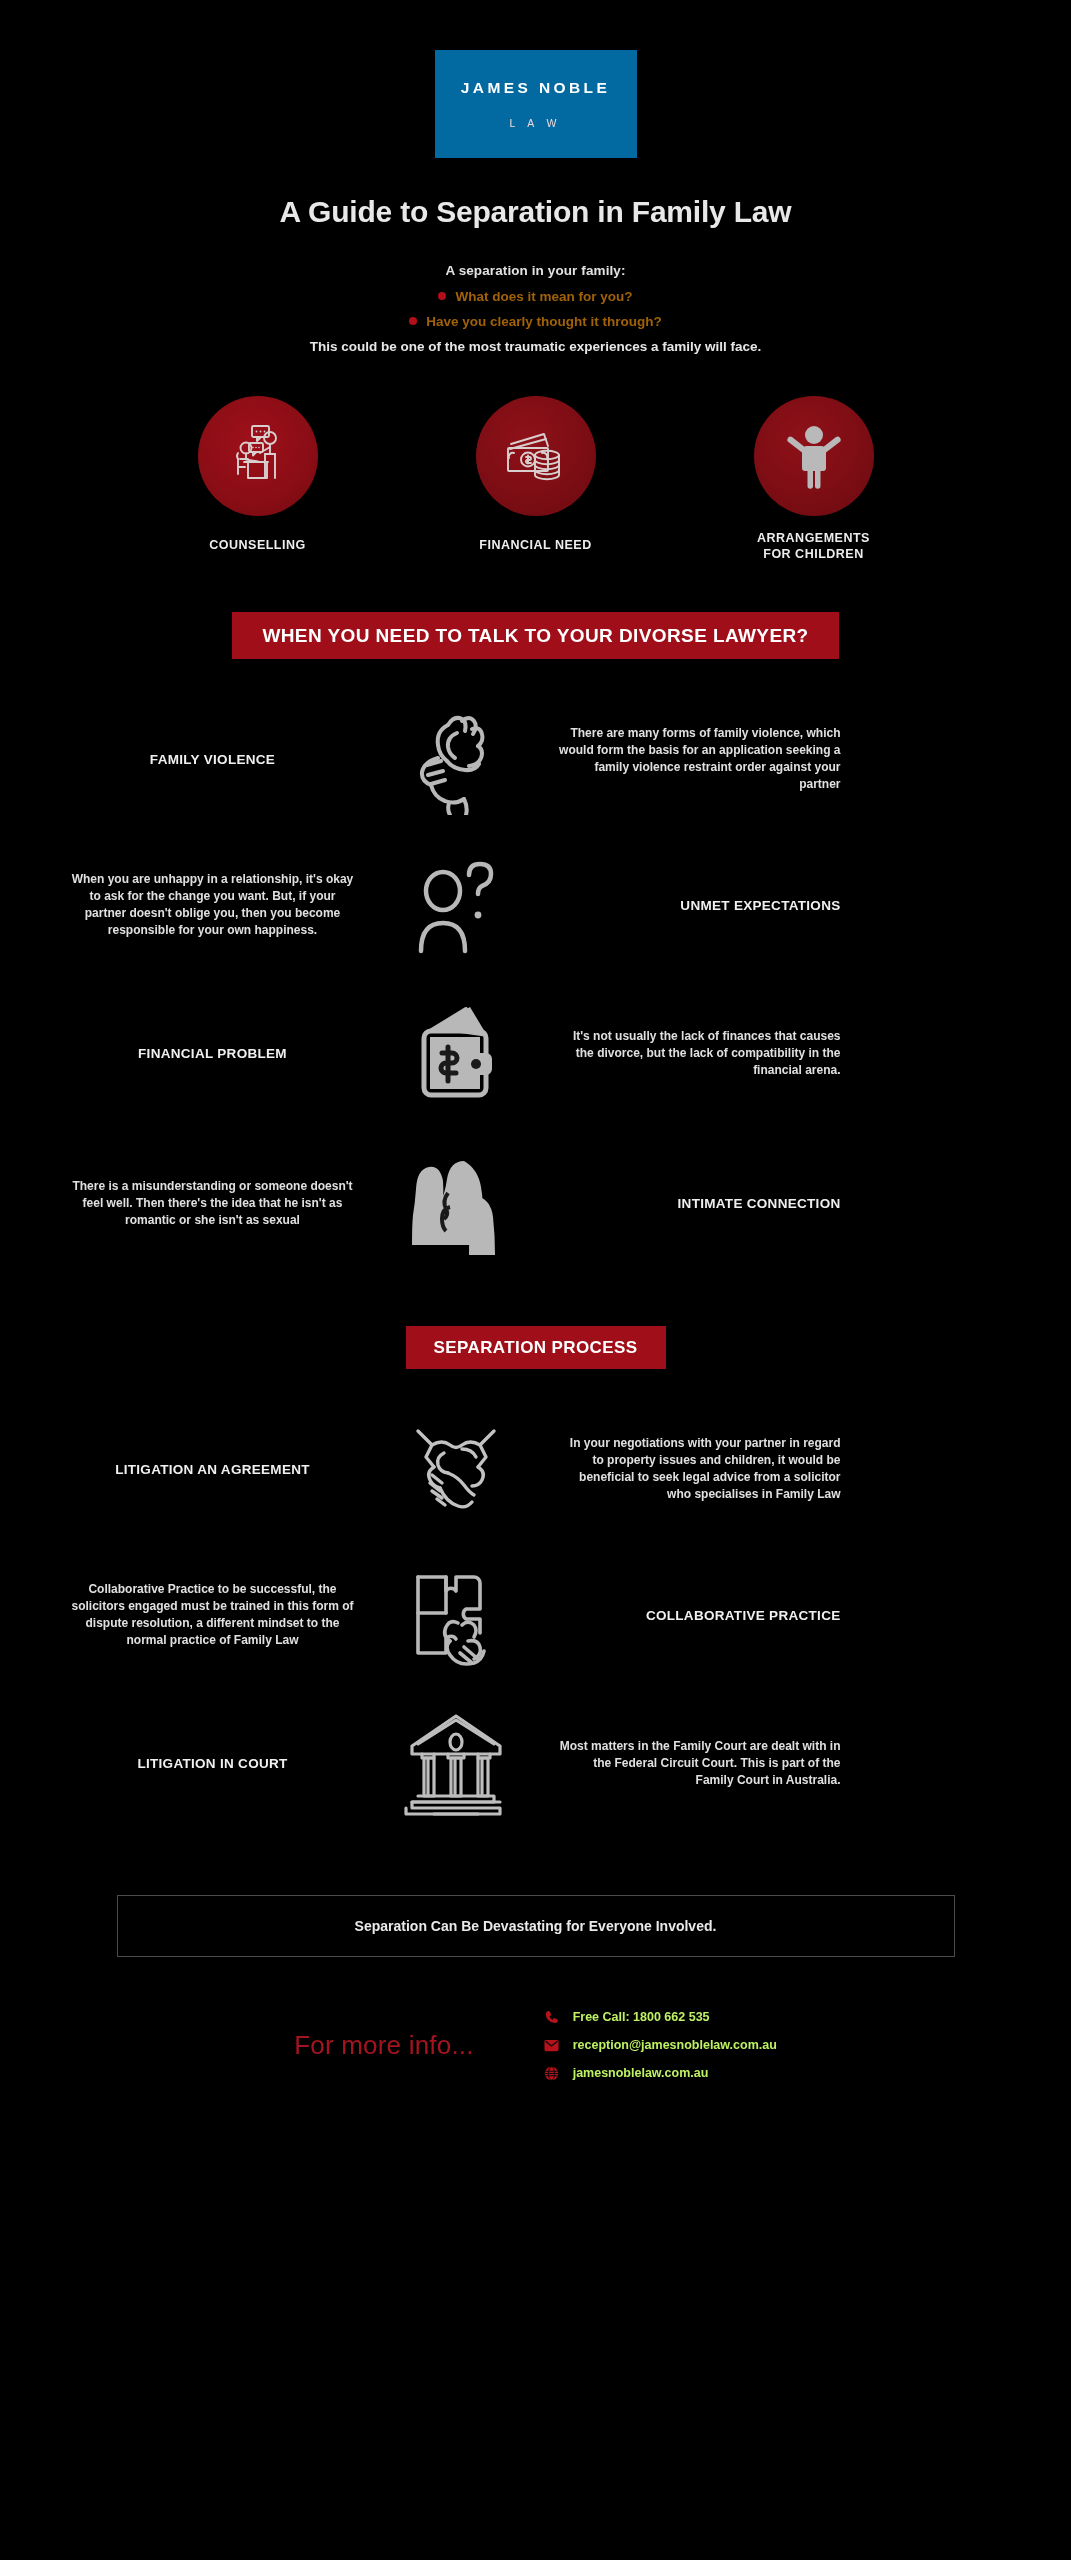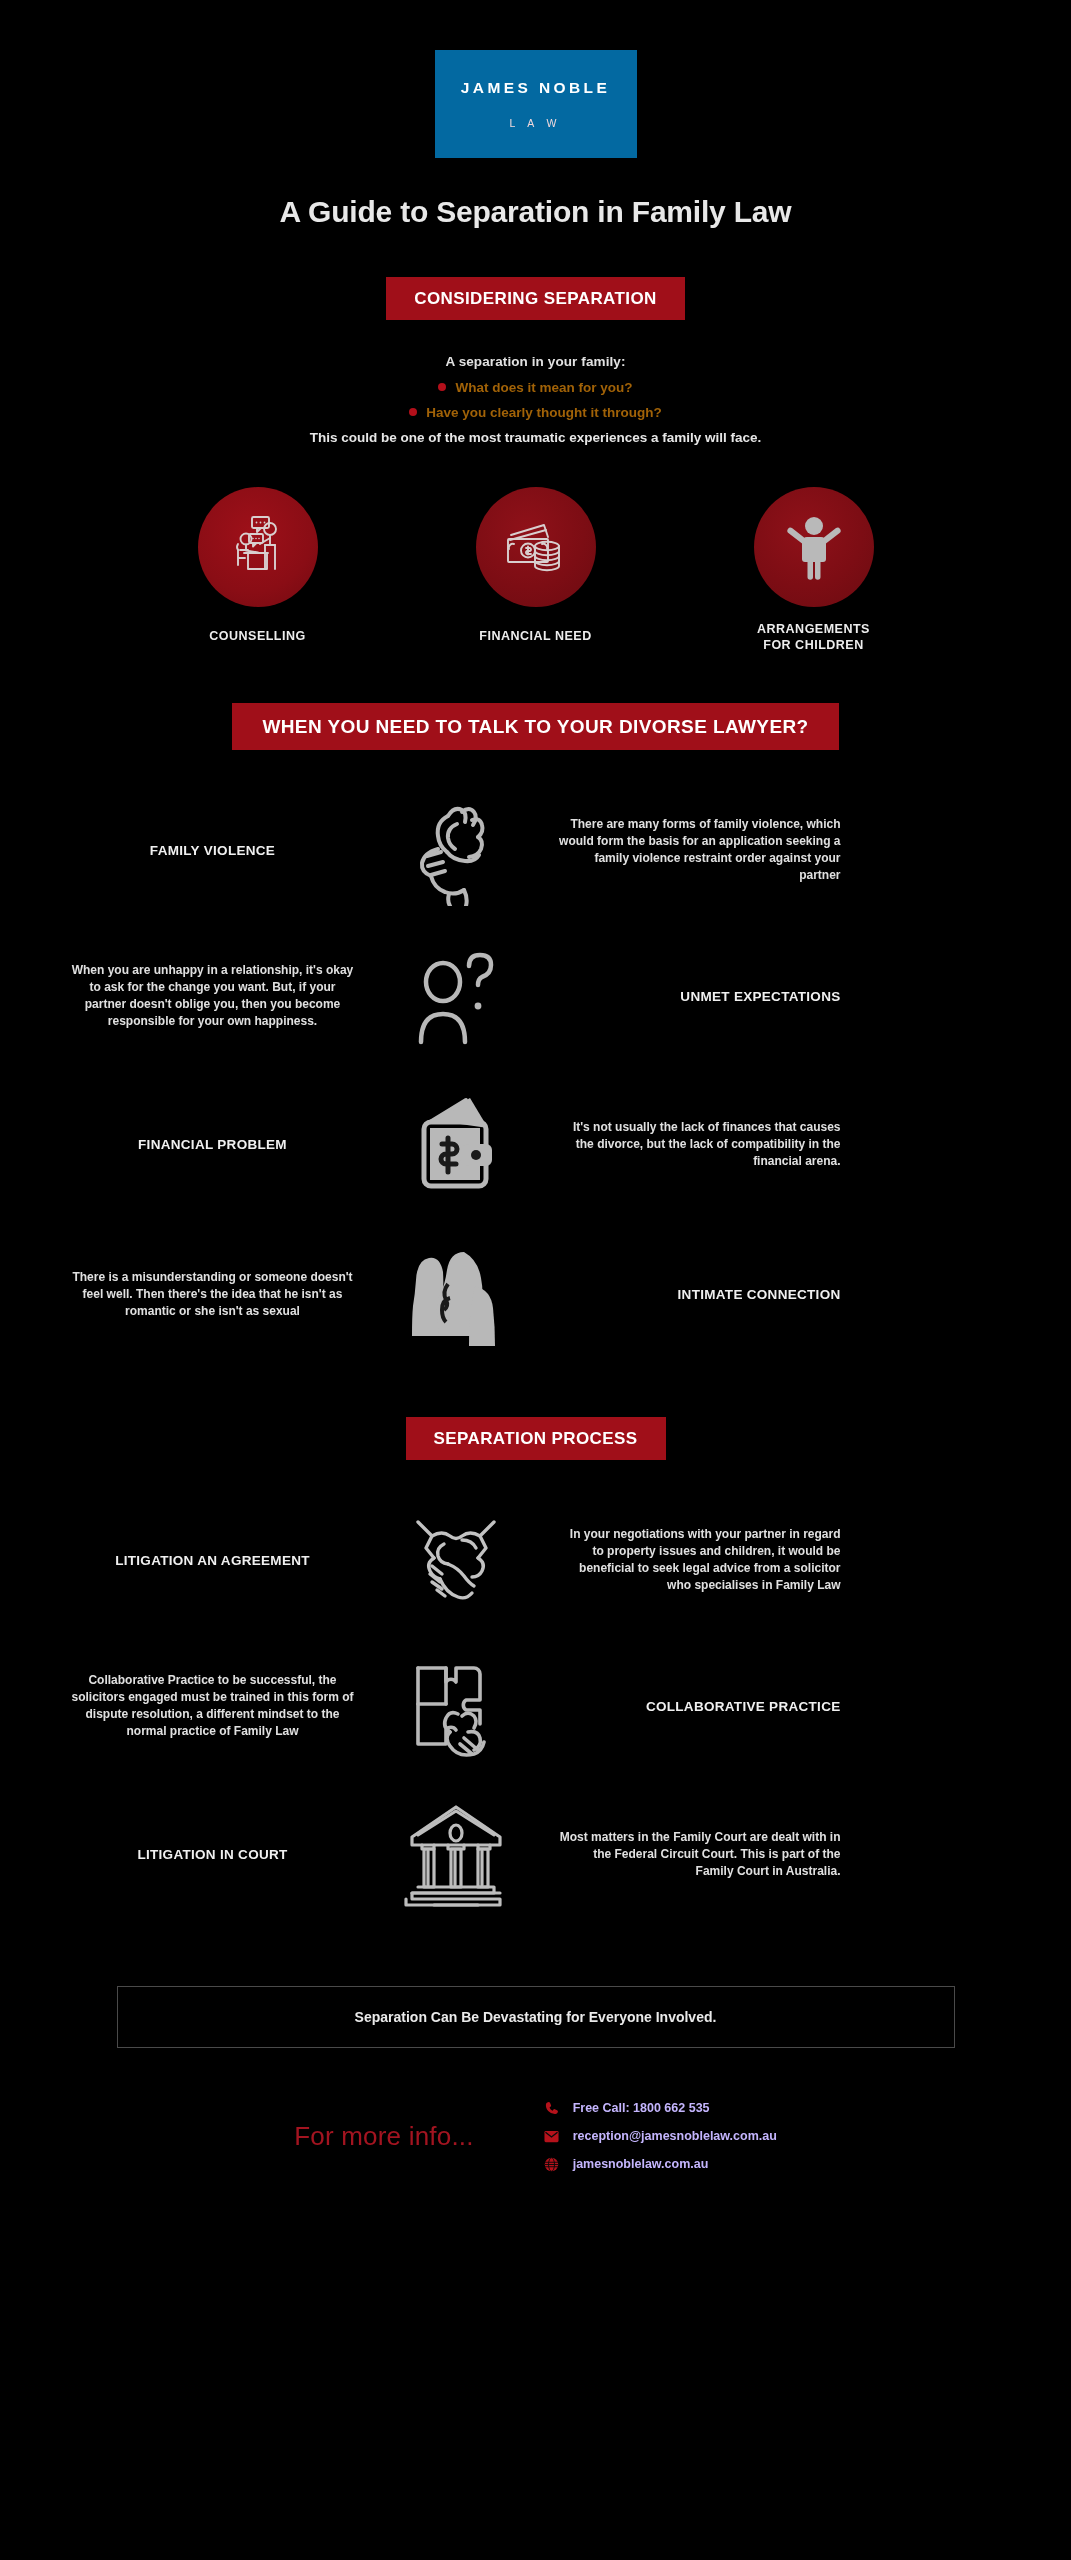--- a/index.html
+++ b/index.html
@@ -137,39 +137,36 @@
     margin-top: 52px; display:flex; justify-content:center;
     align-items: center; gap: 70px; padding-bottom: 55px;
   }
   .more-info {
     color:#a31420; font-size: 26px; font-weight: normal;
     letter-spacing: 0.2px;
   }
   .contacts { display:flex; flex-direction:column; gap: 12px; }
   .contact { display:flex; align-items:center; gap: 13px; }
   .contact-ico { width: 16px; height: 16px; display:flex; align-items:center; justify-content:center; }
-  .contact-text { font-size: 12.5px; font-weight: bold; color:#c4b5fd; }
+  .contact-text { font-size: 12.5px; font-weight: bold; color:#bef264; }
 </style>
 </head>
 <body>
 
 <div class="page">
 
   <div class="logo-wrap">
     <div class="logo-box">
       <div class="logo-name">JAMES NOBLE</div>
       <div class="logo-sub">L A W</div>
     </div>
   </div>
 
   <div class="main-title">A Guide to Separation in Family Law</div>
 
-  <div class="banner-row">
-    <div class="banner banner-considering">CONSIDERING SEPARATION</div>
-  </div>
 
   <div class="consider-body">
     <div class="consider-lead">A separation in your family:</div>
     <ul class="consider-list">
       <li>
         <span class="bullet-dot"></span><span>What does it mean for you?</span>
       </li>
       <li>
         <span class="bullet-dot"></span><span>Have you clearly thought it through?</span>
       </li>

